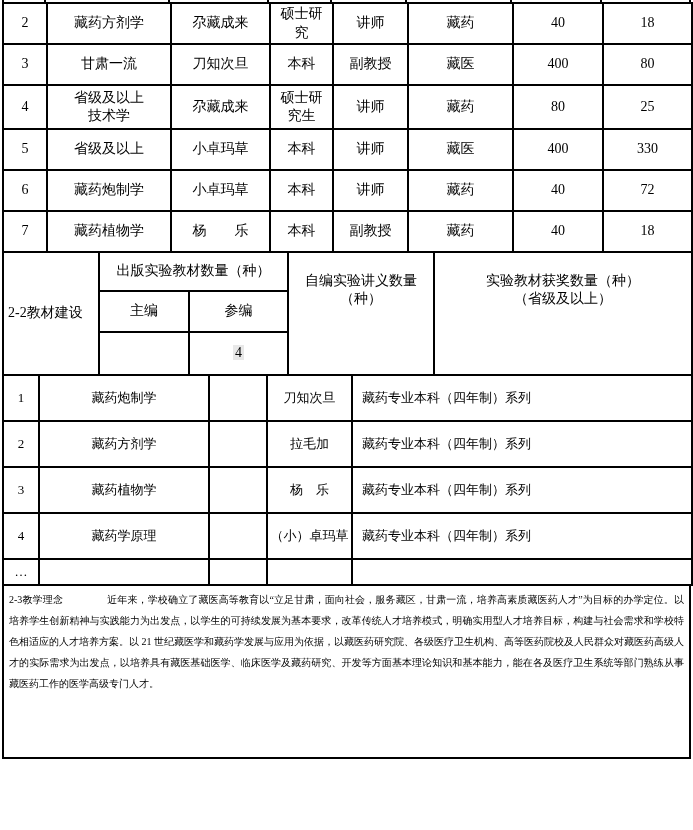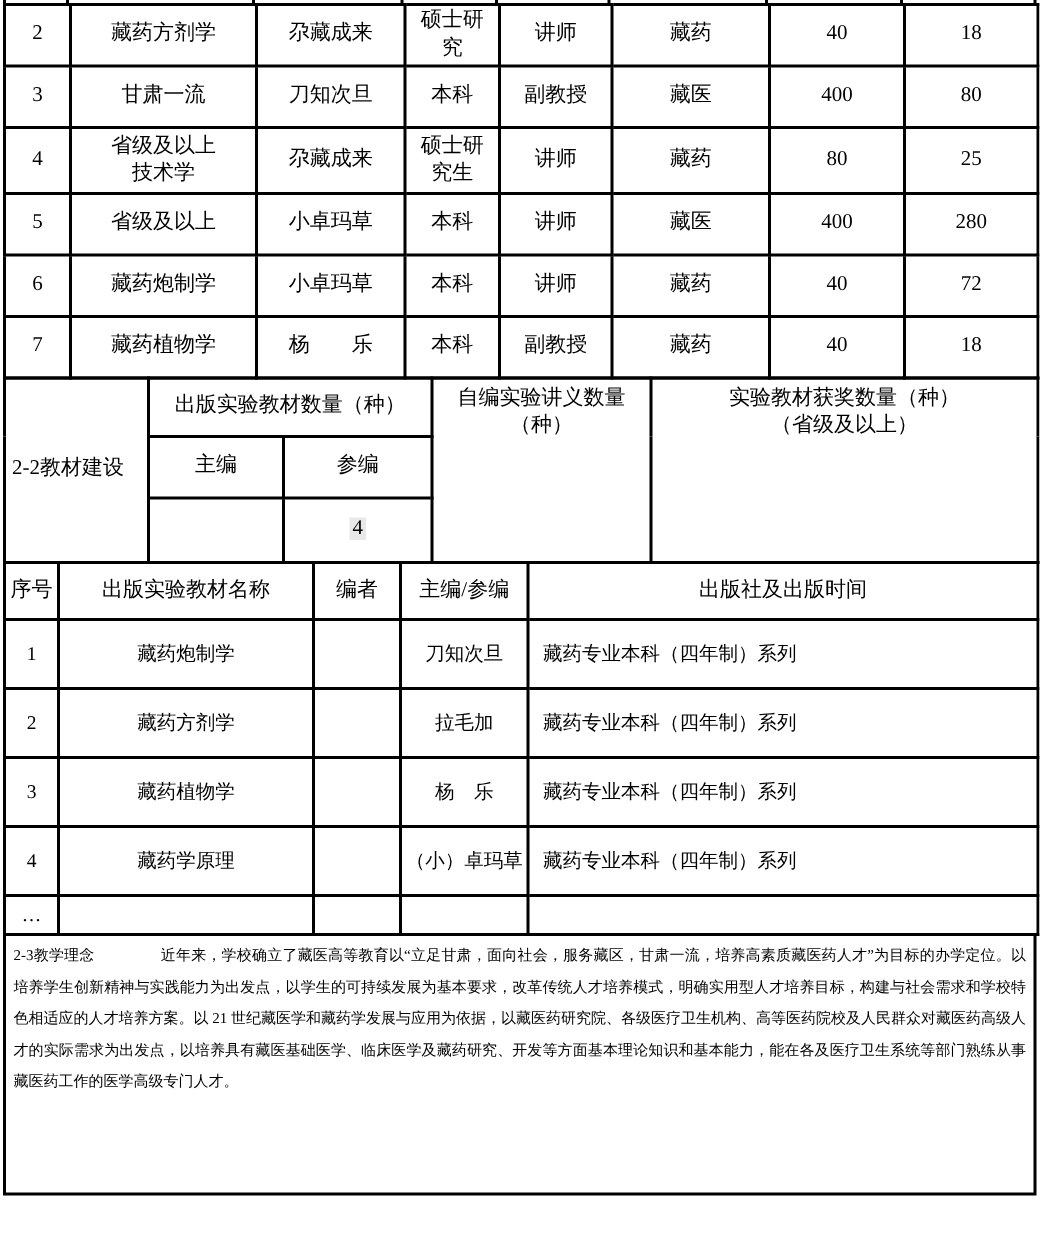--- a/index.html
+++ b/index.html
@@ -10,21 +10,21 @@
   .sliver{display:flex;height:4px;width:689px;}
   .sliver div{box-sizing:border-box;border-right:2px solid #000;height:4px;}
   .sliver div:first-child{border-left:2px solid #000;}
   table{border-collapse:collapse;table-layout:fixed;width:689px;margin-top:-2px;}
   td{border:2px solid #000;text-align:center;vertical-align:middle;
      font-size:14px;line-height:1.3;white-space:pre-line;padding:1px 2px;overflow:hidden;}
   .t1 tr{height:41px;}
   .t1 tr.r2{height:44px;}
   .t2 .ra{height:39px;} .t2 .rb{height:41px;} .t2 .rc{height:43px;}
   .t2 .lbl{text-align:left;padding-left:4px;margin-top:32px;}
-  .t2 .top{vertical-align:top;padding-top:4px;}
+  .t2 .top{vertical-align:top;padding-top:19px;}
   .hl{background:#e8e8e8;padding:0 2px;}
   .t3 tr{height:46px;}
   .t3 tr.hd{height:38px;}
   .t3 tr.dots{height:26px;}
   .t3 td{font-size:13px;}
   .t3 .hd td{font-size:14px;}
   .t3 .pub{text-align:left;padding-left:9px;}
   .para{box-sizing:border-box;border:2px solid #000;margin-top:-2px;width:689px;
         height:175px;padding:3px 5px;font-size:10px;line-height:21px;
         text-align:justify;}
@@ -92,21 +92,21 @@
         <td>25</td>
       </tr>
       <tr>
         <td>5</td>
         <td>省级及以上</td>
         <td>小卓玛草</td>
         <td>本科</td>
         <td>讲师</td>
         <td>藏医</td>
         <td>400</td>
-        <td>280</td>
+        <td>330</td>
       </tr>
       <tr>
         <td>6</td>
         <td>藏药炮制学</td>
         <td>小卓玛草</td>
         <td>本科</td>
         <td>讲师</td>
         <td>藏药</td>
         <td>40</td>
         <td>72</td>
@@ -153,27 +153,20 @@
 
   <table class="t3">
     <colgroup>
         <col style="width:36px">
         <col style="width:170px">
         <col style="width:58px">
         <col style="width:85px">
         <col style="width:340px">
       </colgroup>
     <tbody>
-      <tr class="hd">
-        <td>序号</td>
-        <td>出版实验教材名称</td>
-        <td>编者</td>
-        <td>主编/参编</td>
-        <td>出版社及出版时间</td>
-      </tr>
       <tr>
         <td>1</td>
         <td>藏药炮制学</td>
         <td></td>
         <td>刀知次旦</td>
         <td class="pub">藏药专业本科（四年制）系列</td>
       </tr>
       <tr>
         <td>2</td>
         <td>藏药方剂学</td>

